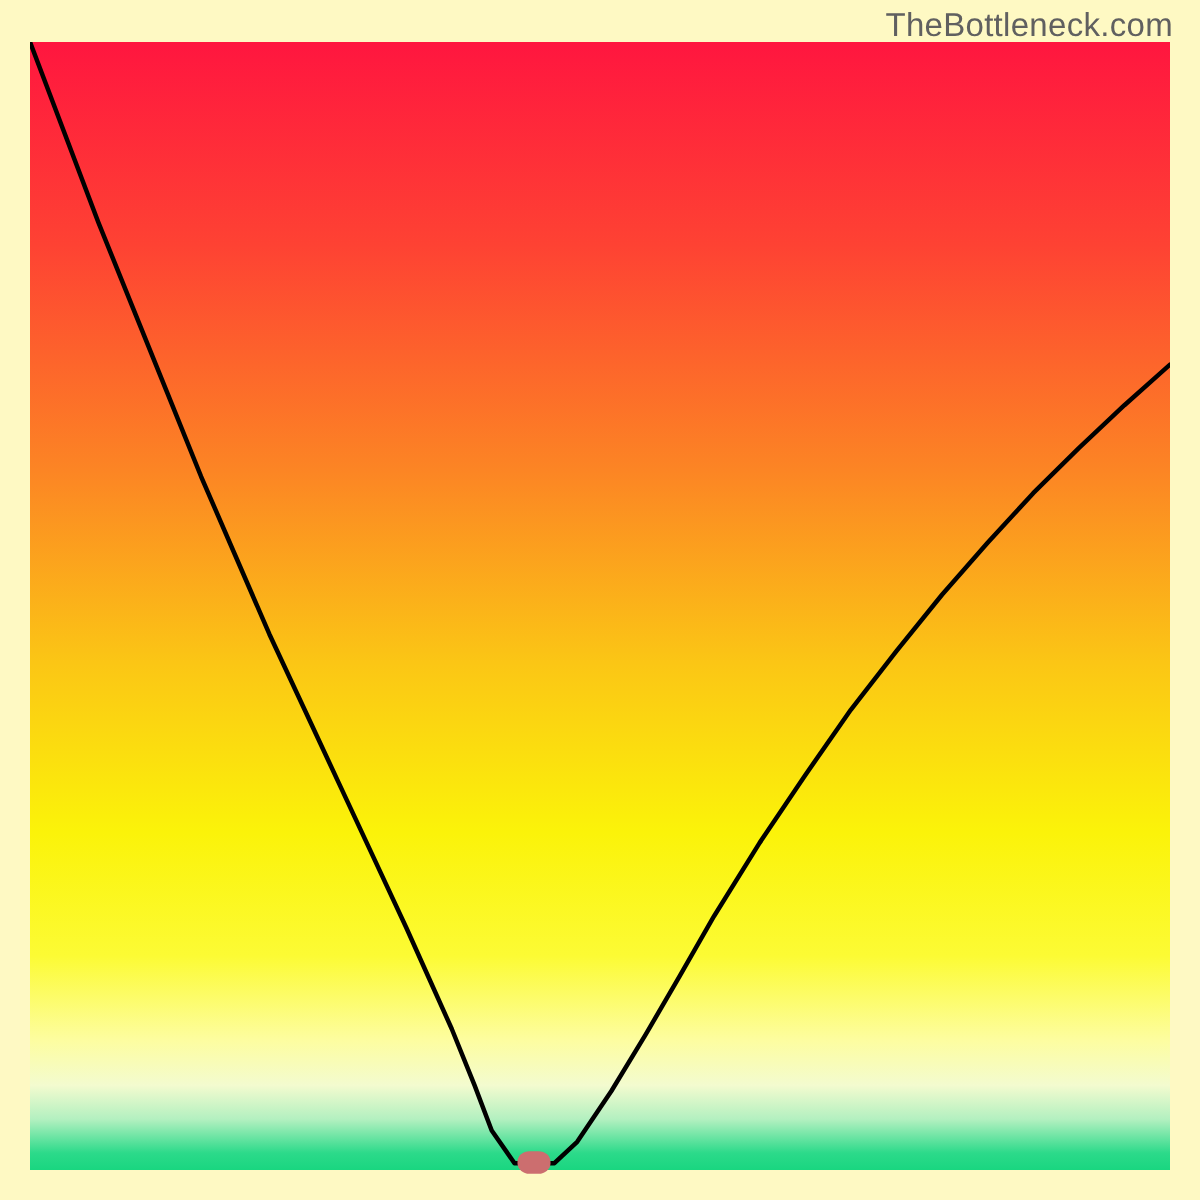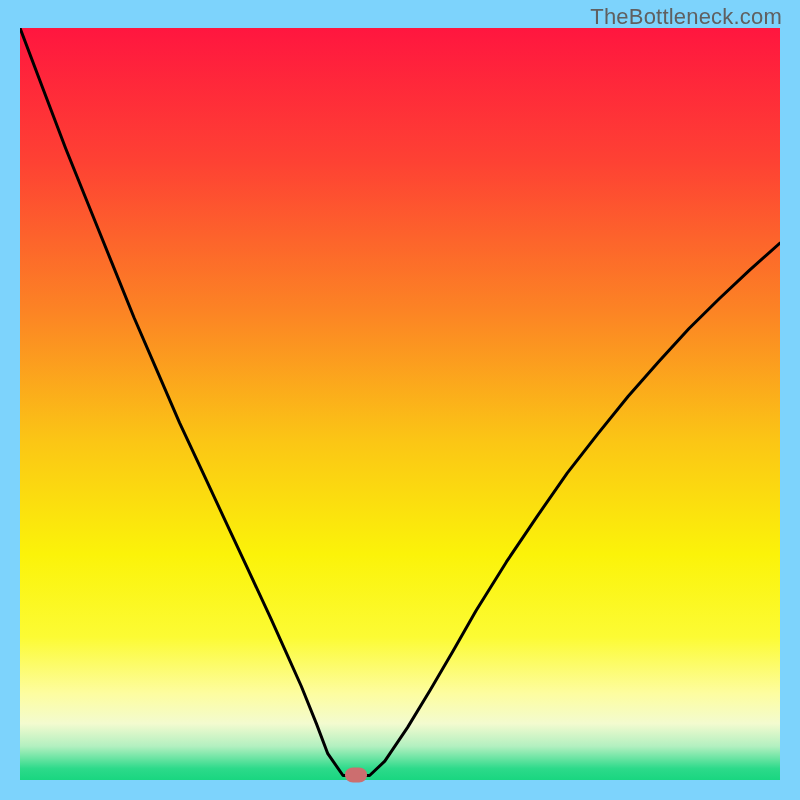--- a/index.html
+++ b/index.html
@@ -8,21 +8,21 @@
     width: 800px;
     height: 800px;
     background: #000000;
     font-family: Arial, Helvetica, sans-serif;
     overflow: hidden;
   }
   .frame {
     position: relative;
     width: 800px;
     height: 800px;
-    background: #7dd3fc;
+    background: #fef9c3;
   }
   .watermark {
     position: absolute;
     top: 4px;
     right: 18px;
     color: #606060;
     font-size: 22px;
     font-weight: 500;
     letter-spacing: 0.2px;
     user-select: none;

